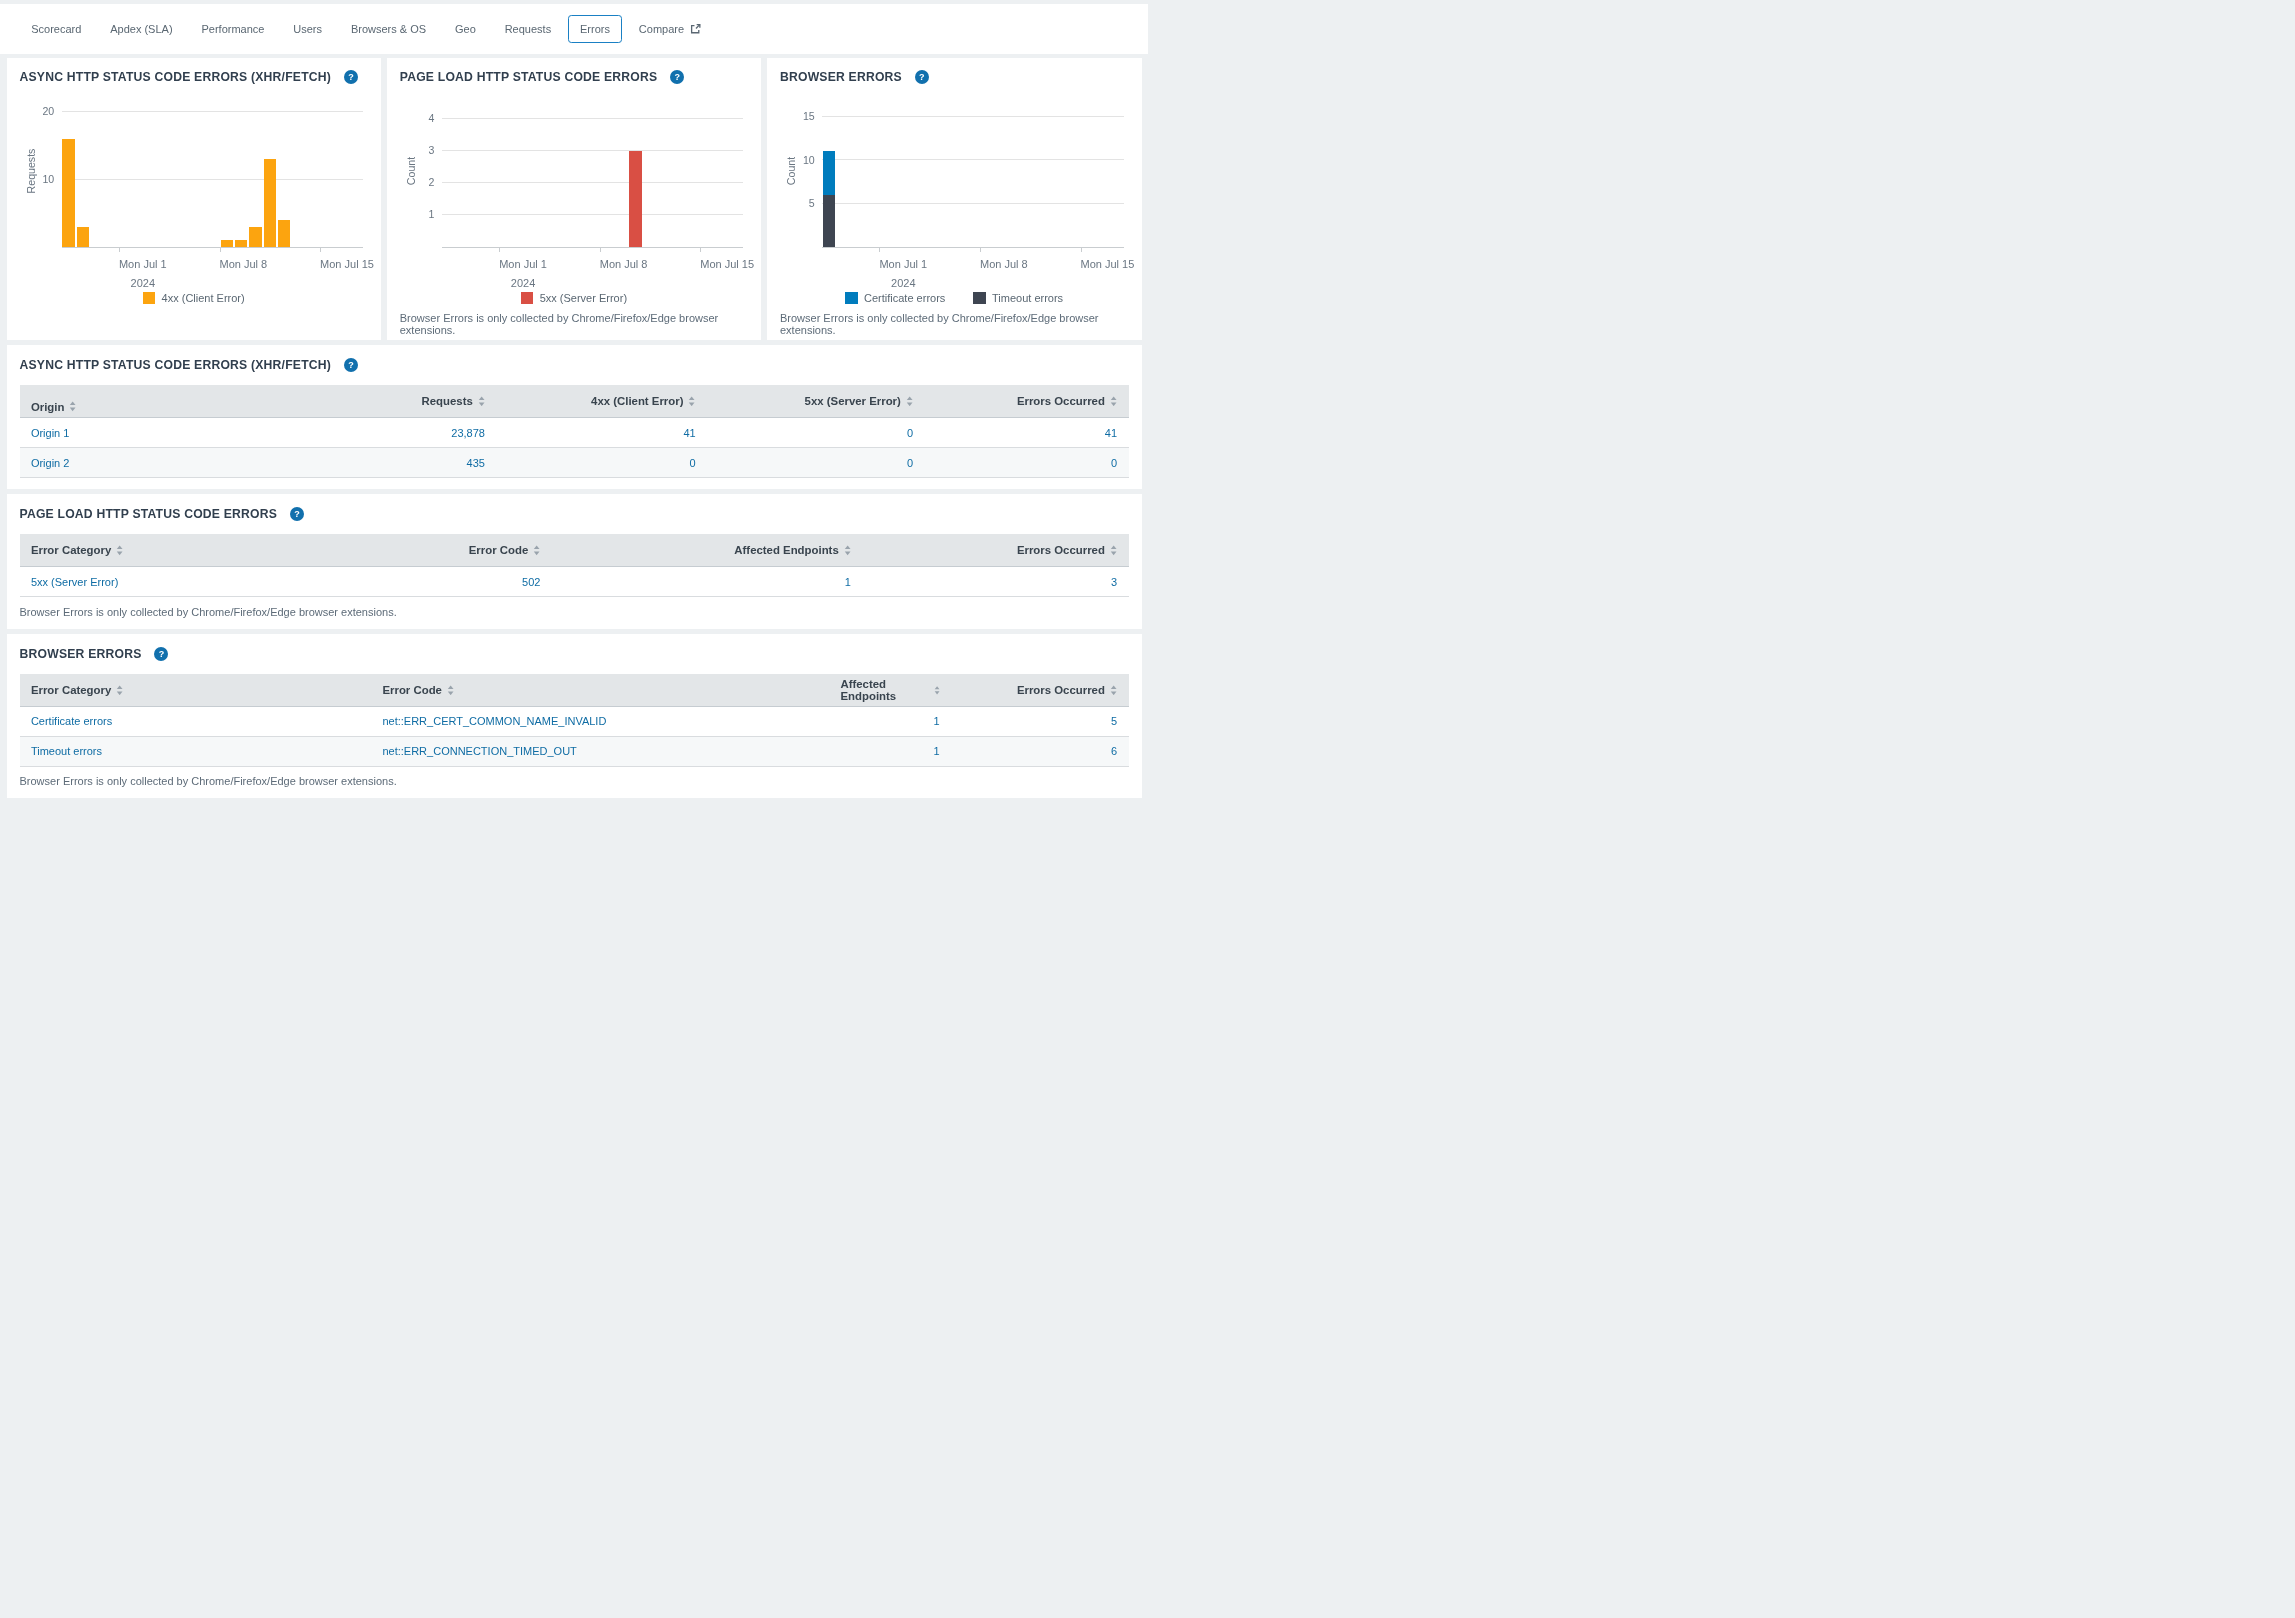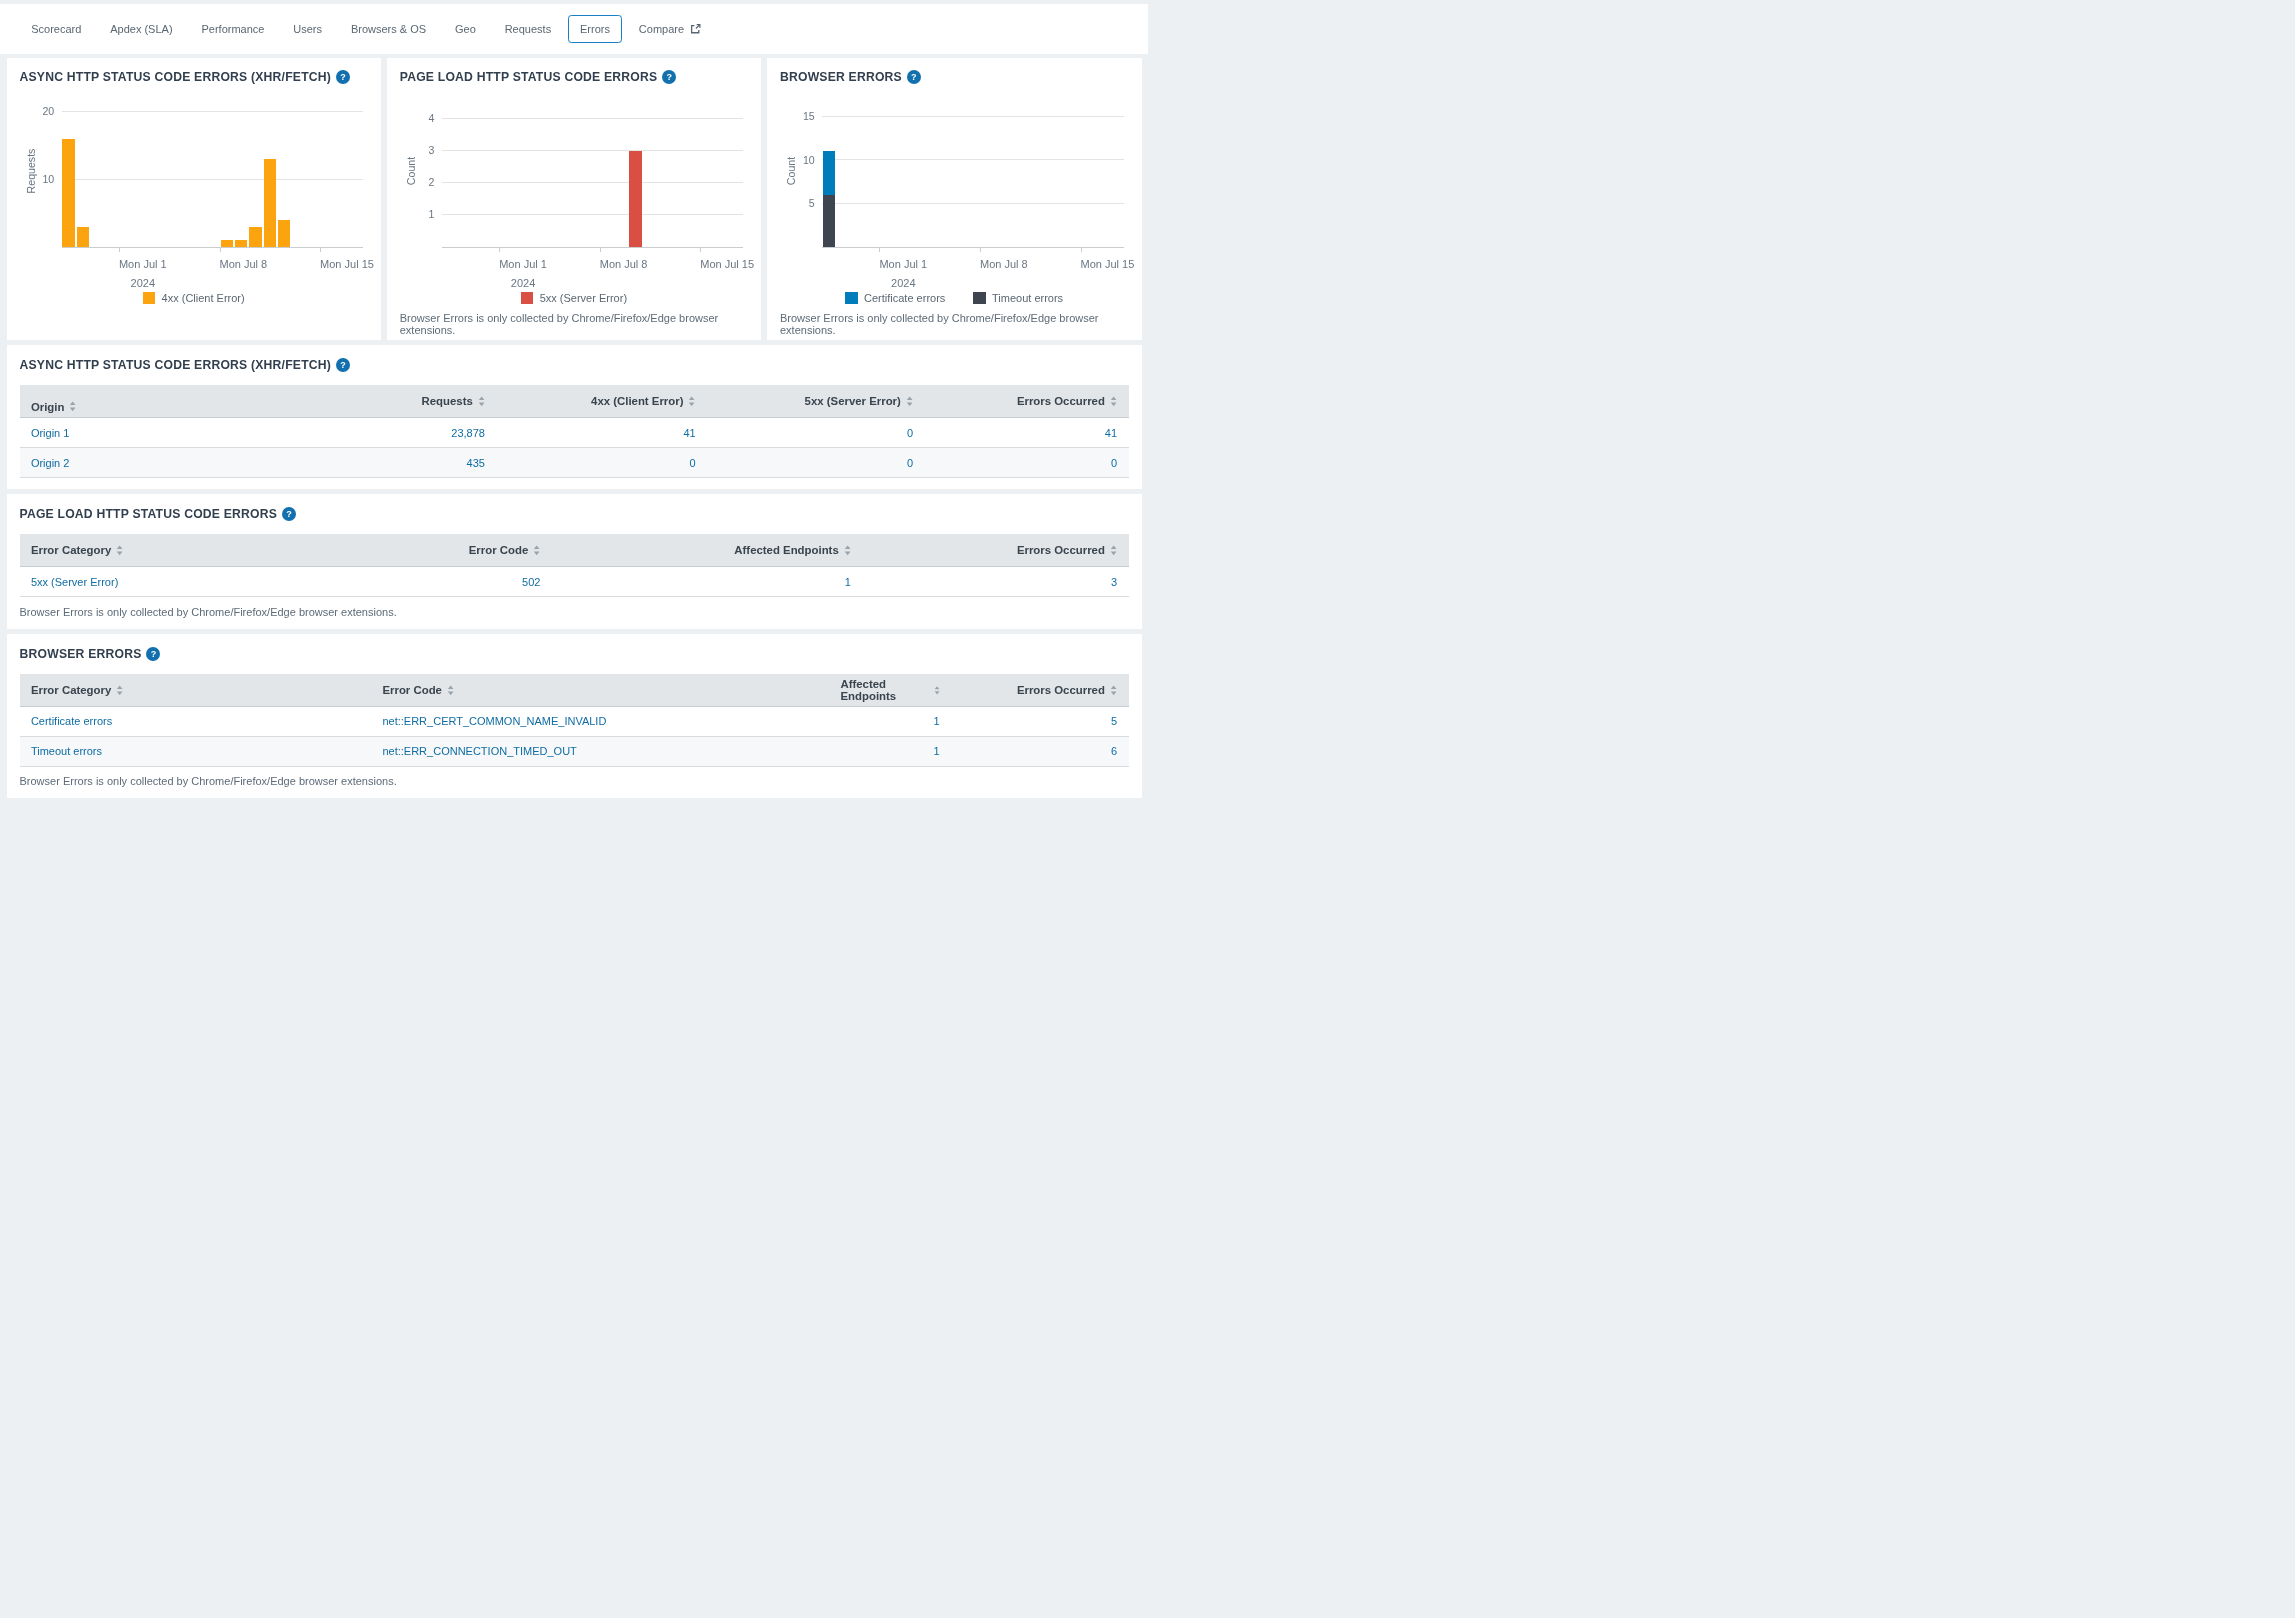--- a/index.html
+++ b/index.html
@@ -14,21 +14,21 @@
   body{width:1148px;height:809px;background:var(--bg);
        font-family:"Liberation Sans","DejaVu Sans",sans-serif;color:var(--title);overflow:hidden;}
   .tabbar{background:#fff;height:50px;display:flex;align-items:center;padding:0 19.6px;margin-top:4.1px;}
   .tab{font-size:11px;color:var(--tab-gray);padding:7.3px 10.6px;margin-right:5.7px;border:1.2px solid transparent;
        border-radius:3.3px;cursor:pointer;display:flex;align-items:center;gap:5.7px;white-space:nowrap;text-align:right;}
   .tab.selected{border-color:var(--accent);}
   .tab svg{display:block;}
   .charts-row{display:flex;gap:5.7px;margin:4.1px 6.5px 4.9px;}
   .panel{background:var(--panel);}
   .chart-panel{flex:1;padding:11.4px 13px 9.8px;display:flex;flex-direction:column;height:282px;}
-  h2.ptitle{font-size:12.2px;font-weight:bold;letter-spacing:0.2px;color:var(--title);display:flex;align-items:center;gap:5px;}
+  h2.ptitle{font-size:12.2px;font-weight:bold;letter-spacing:0.2px;color:var(--title);display:flex;align-items:center;gap:13px;}
   .help{width:14px;height:14px;border-radius:50%;background:var(--help);color:#fff;font-size:9px;font-weight:bold;
         display:inline-flex;align-items:center;justify-content:center;flex:0 0 auto;}
   .chart-wrap{margin-top:11.4px;}
   .plot{position:relative;height:153px;margin-left:42px;margin-right:4.9px;border-bottom:1.6px solid var(--axisline);}
   .gridline{position:absolute;left:0;right:0;height:0.8px;background:var(--grid);}
   .ytick{position:absolute;right:calc(100% + 7.3px);transform:translateY(50%);font-size:10.6px;color:var(--axis);line-height:1;}
   .ylabel{position:absolute;top:50%;left:-31px;transform:translate(-50%,-50%) rotate(-90deg);font-size:10.6px;color:var(--axis);white-space:nowrap;}
   .bar{position:absolute;}
   .tickmark{position:absolute;top:100%;width:0.8px;height:4.9px;background:var(--axisline);}
   .xlabel{position:absolute;top:calc(100% + 8.2px);font-size:11px;color:var(--axis);text-align:center;line-height:1.7;white-space:nowrap;}

